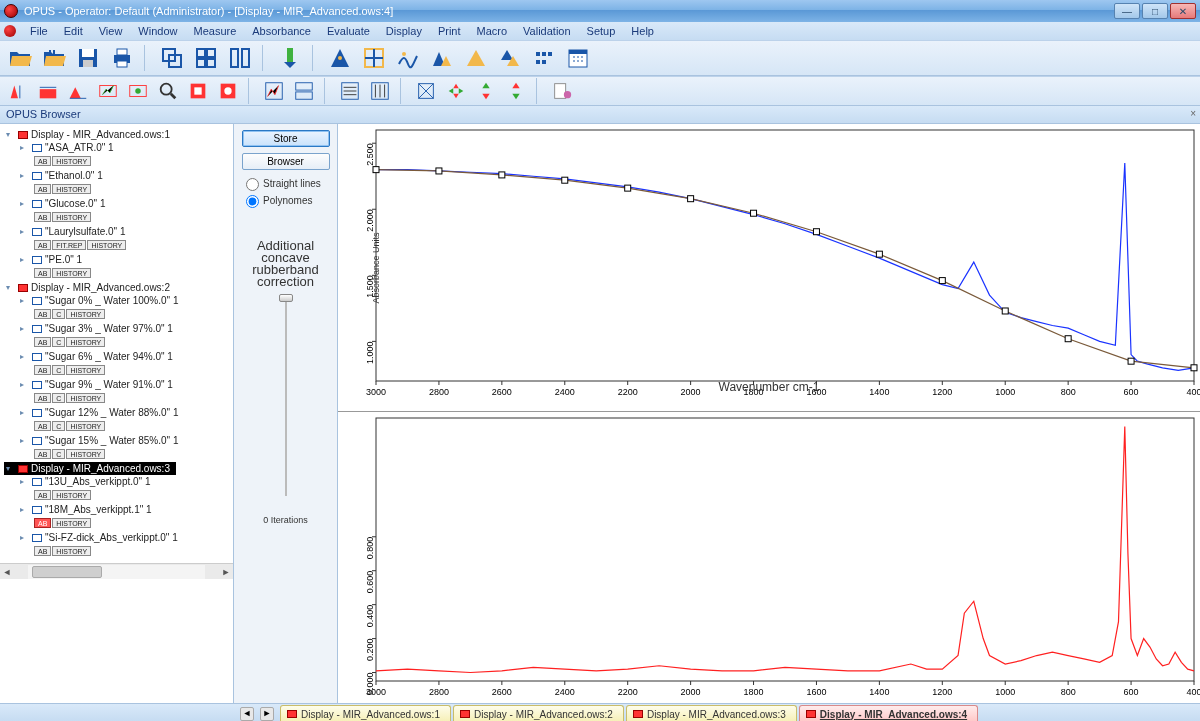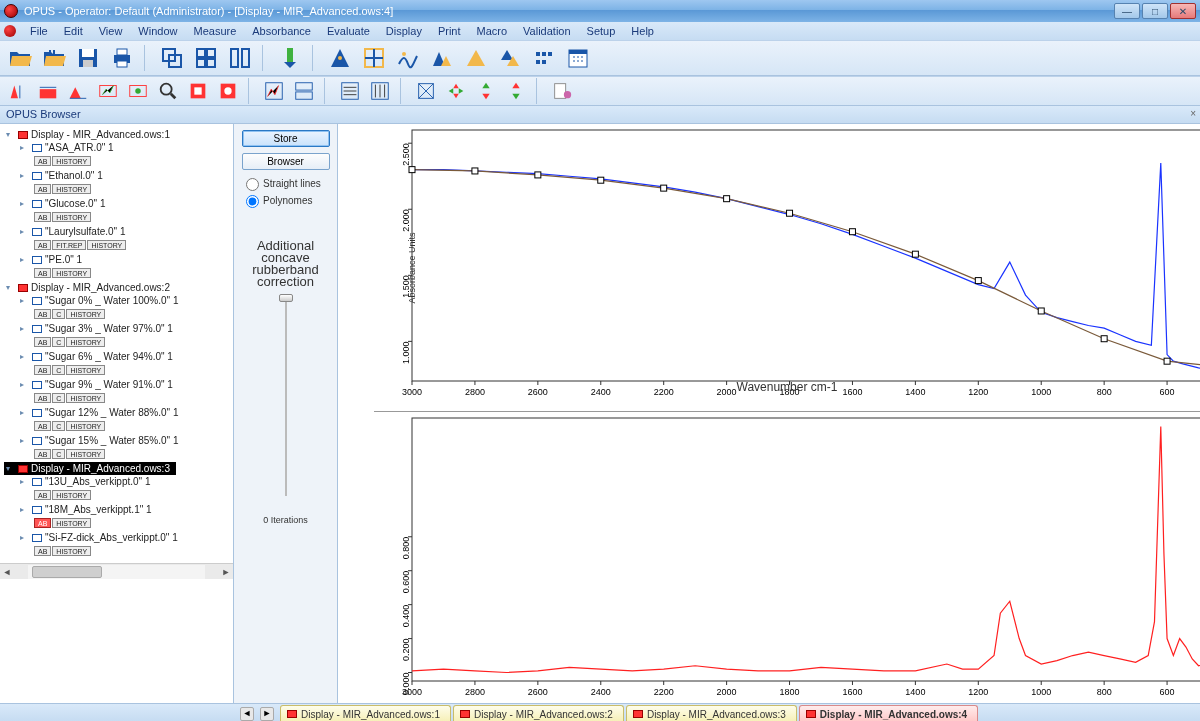--- a/index.html
+++ b/index.html
@@ -54,33 +54,33 @@
 .ctrlpanel button.primary { border:1px solid #2a78c4; background:linear-gradient(#eaf4ff,#c9e2fb); box-shadow:0 0 0 1px #8fc2f2 inset;}
 .radio { text-align:left; padding:2px 0 2px 8px; font-size:10px;}
 .radio input { vertical-align:middle; margin-right:4px;}
 .ctrllabel { font-size:13px; margin-top:30px; line-height:12px;}
 .sliderbox { margin:8px auto 0; width:14px; height:200px; position:relative;}
 .sliderbox .rail { position:absolute; left:6px; top:0; bottom:0; width:2px; background:#bbb;}
 .sliderbox .knob { position:absolute; top:-2px; left:0; width:14px; height:8px; background:linear-gradient(#fff,#ccc); border:1px solid #888; border-radius:2px;}
 .iters { font-size:9px; color:#333; margin-top:19px;}
 
 
-.plots { flex:1; display:flex; flex-direction:column; background:#fff;margin-left:36px;}
+.plots { flex:1; display:flex; flex-direction:column; background:#fff;}
 .plotwrap { position:relative; }
 .plotwrap.top { height:288px; border-bottom:1px solid #999;}
 .plotwrap.bot { flex:1; }
 svg.plot { width:100%; height:100%; display:block; }
 .ylab { position:absolute; left:2px; top:50%; transform:translateY(-50%) rotate(-90deg); transform-origin:center; font-size:9px; color:#333; white-space:nowrap;}
 .xlab { position:absolute; bottom:17px; left:50%; transform:translateX(-50%); font-size:12px; color:#333;}
 
 
 .tabbar { height:18px; background: linear-gradient(#d9e9f9,#c6dcf2); display:flex; align-items:flex-end; font-size:10px; border-top:1px solid #a9c3df; padding-left:240px; gap:2px;}
 .tabbar .arr { width:14px;height:14px; background:#e8e8e8; border:1px solid #aaa; border-radius:2px; text-align:center; font-size:9px; margin-right:4px;}
 .tab { height:16px; padding:1px 10px 0 6px; background:linear-gradient(#fefdeb,#f6f0b8); border:1px solid #c9bd6a; border-bottom:none; border-radius:3px 3px 0 0; display:flex; align-items:center; gap:4px; color:#333;}
-.tab.active { background:linear-gradient(#ffecec,#ffc9c9); border-color:#d98a8a; font-weight:bold;}
+.tab.active { background:linear-gradient(#ffecec,#ffc9c9); border-color:#d98a8a; font-weight:bold;text-decoration:underline;}
 .tab .ico { width:10px;height:8px;background:#f33;border:1px solid #900;}
 </style>
 </head>
 <body>
 
 <div class="titlebar">
   <div class="app-icon"></div>
   <span>OPUS - Operator: Default  (Administrator) - [Display - MIR_Advanced.ows:4]</span>
   <div class="spacer"></div>
   <div class="winbtn">—</div>

